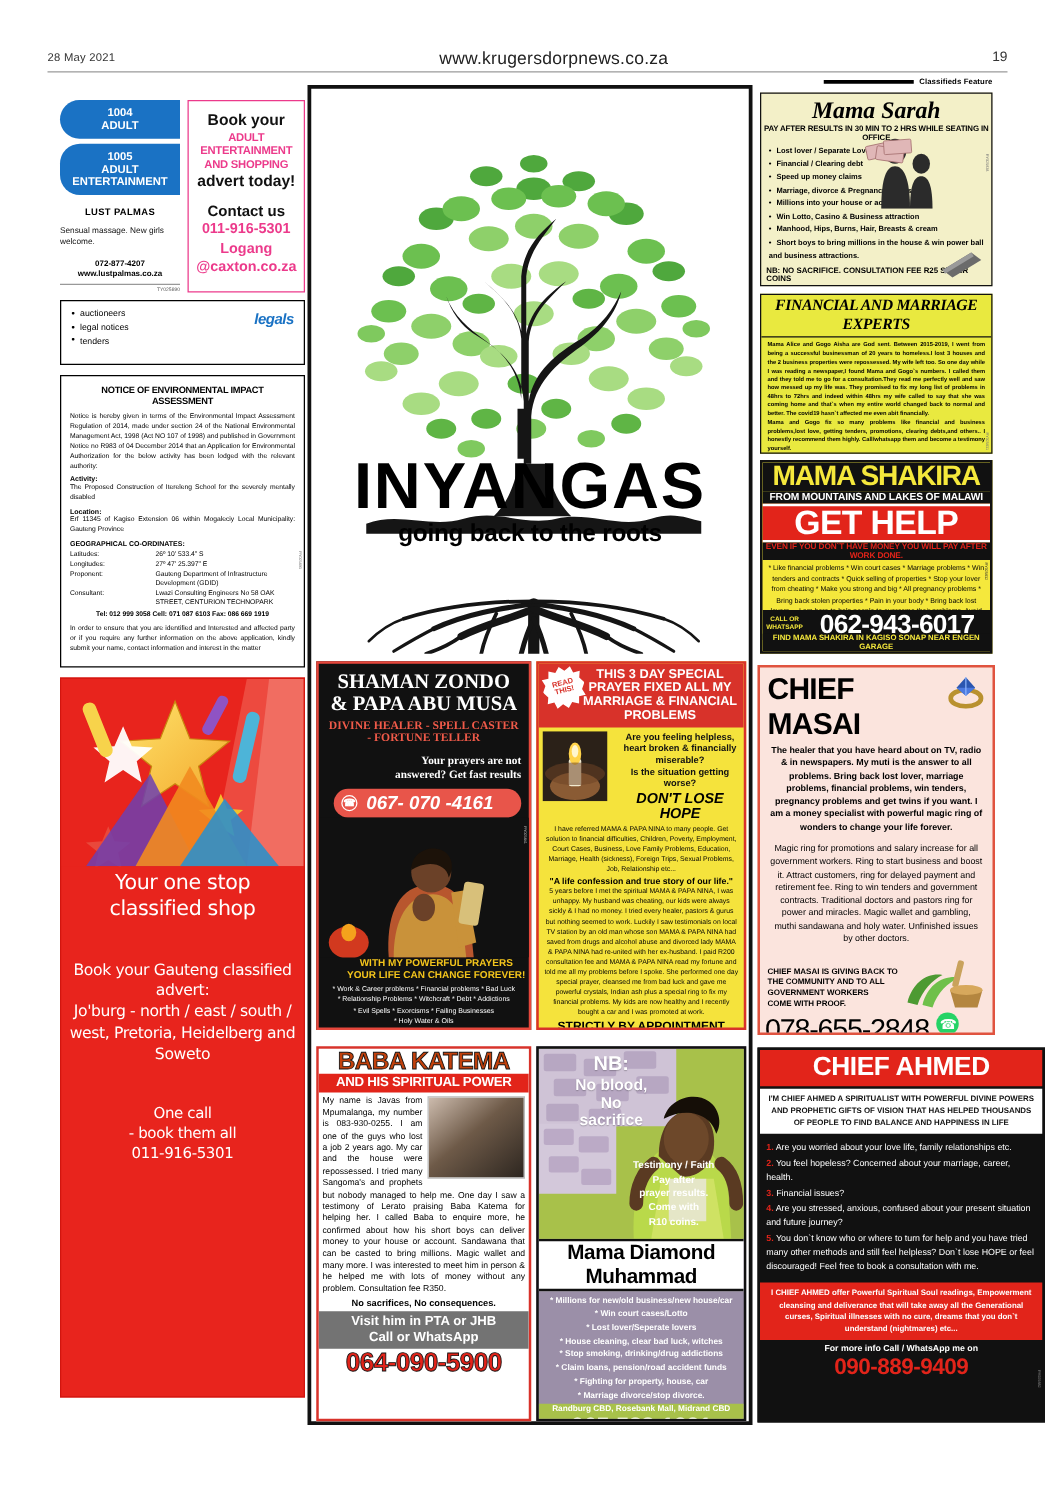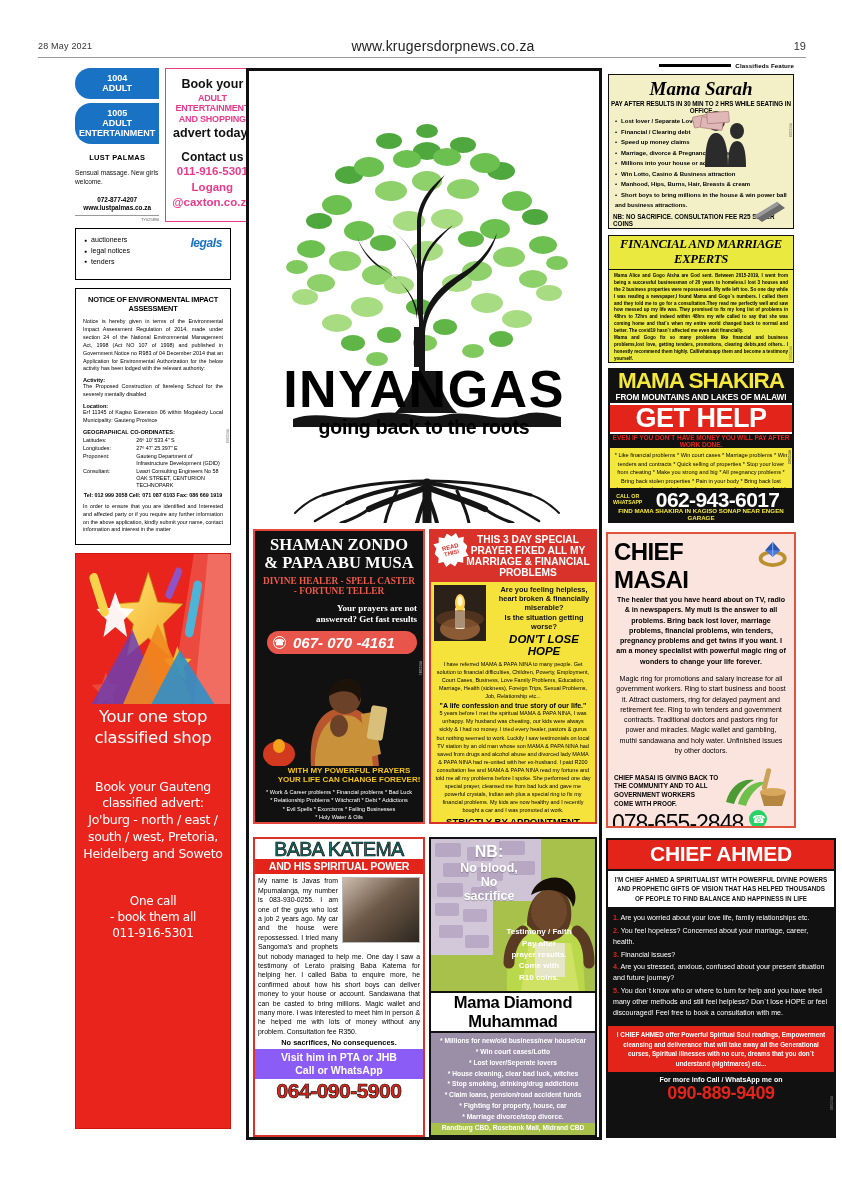--- a/index.html
+++ b/index.html
@@ -14,21 +14,21 @@
   
   .masthead { position:absolute; left:38px; top:33px; width:768px; height:26px;
               display:flex; align-items:center; justify-content:space-between; }
   .masthead .date { font-size:9px; color:#333; letter-spacing:.2px; }
   .masthead .url  { font-size:14px; color:#222; letter-spacing:.2px; }
   .masthead .pg   { font-size:11px; color:#333; }
   .rule { position:absolute; left:38px; top:57px; width:768px; height:1px; background:#9b9b9b; }
   .refcode { position:absolute; font-size:3px; color:#777; writing-mode:vertical-rl; }
 
   
-  #left-col { position:absolute; left:48px; top:68px; width:156px;margin-left:27px; }
+  #left-col { position:absolute; left:48px; top:80px; width:196px; }
 
   .cat-pill { background:#1a72c4; color:#fff; border-radius:16px 0 0 16px;
               font-weight:bold; text-align:center; font-size:9px; line-height:1.15;
               padding:5px 4px 5px 4px; margin-bottom:4px; }
   .cat-pill.p2 { border-radius:16px 0 0 16px; }
   .lust-name { font-size:7.5px; font-weight:bold; text-align:center; margin-top:9px; letter-spacing:.3px;}
   .lust-body { font-size:6.6px; margin-top:7px; line-height:1.35; color:#111; }
   .lust-cont { font-size:6.4px; font-weight:bold; text-align:center; margin-top:9px; line-height:1.4; }
   .lust-ref { font-size:4px; text-align:right; color:#555; border-top:1px solid #999; margin-top:2px; padding-top:1px;}
 
@@ -120,28 +120,28 @@
   #ad-masai .p  { font-size:7.1px; line-height:1.45; text-align:center; padding:0 8px; }
   #ad-masai .p.b { font-weight:bold; }
   #ad-masai .cb { font-size:6.4px; font-weight:bold; line-height:1.35; padding-left:6px; }
   #ad-masai .ph { font-size:23px; font-weight:normal; letter-spacing:-1px; padding-left:4px;
                   display:flex; align-items:flex-start; gap:6px;}
   #ad-masai .wa { width:18px;height:18px;border-radius:50%;background:#25d366;color:#fff;
                   display:flex;align-items:center;justify-content:center;font-size:11px;}
 
   
   #ad-katema { background:#fff; border:2px solid #d8322a; }
-  #ad-katema .t1 { background:#fff; color:#0f766e; font-weight:normal; font-size:19.5px;
+  #ad-katema .t1 { background:#fff; color:#c2410c; font-weight:bold; font-size:19.5px;
                    text-align:center; letter-spacing:-.5px; line-height:1.05;
                    -webkit-text-stroke:.7px #111;}
   #ad-katema .t2 { background:#e2241a; color:#fff; font-weight:bold; font-size:10.6px;
                    text-align:center; letter-spacing:-.2px; padding:1px 0 2px;}
   #ad-katema .bd { font-size:6.9px; line-height:1.36; text-align:justify; padding:3px 4px 0 4px;}
   #ad-katema .ns { font-size:7.4px; font-weight:bold; text-align:center; margin-top:2px;}
-  #ad-katema .cta{ background:#8b5cf6; color:#fff; font-weight:bold; font-size:10.5px;
+  #ad-katema .cta{ background:#737373; color:#fff; font-weight:bold; font-size:10.5px;
                    text-align:center; line-height:1.2; padding:2px 0 3px;}
   #ad-katema .ph { color:#e2241a; font-weight:bold; font-size:21px; text-align:center;
                    letter-spacing:-.5px; -webkit-text-stroke:.7px #111; }
   #ad-katema .imgph { float:right; width:78px; height:66px; margin:1px 0 2px 4px;
                       background:linear-gradient(140deg,#cdbcae,#6e5a48 45%,#2d2620);
                       border:1px solid #bbb; }
 
   
   #ad-diamond { background:#9b8fa8; border:2px solid #111; }
   #ad-diamond .hero { position:relative; height:152px; background:#a8c14a; overflow:hidden;}

